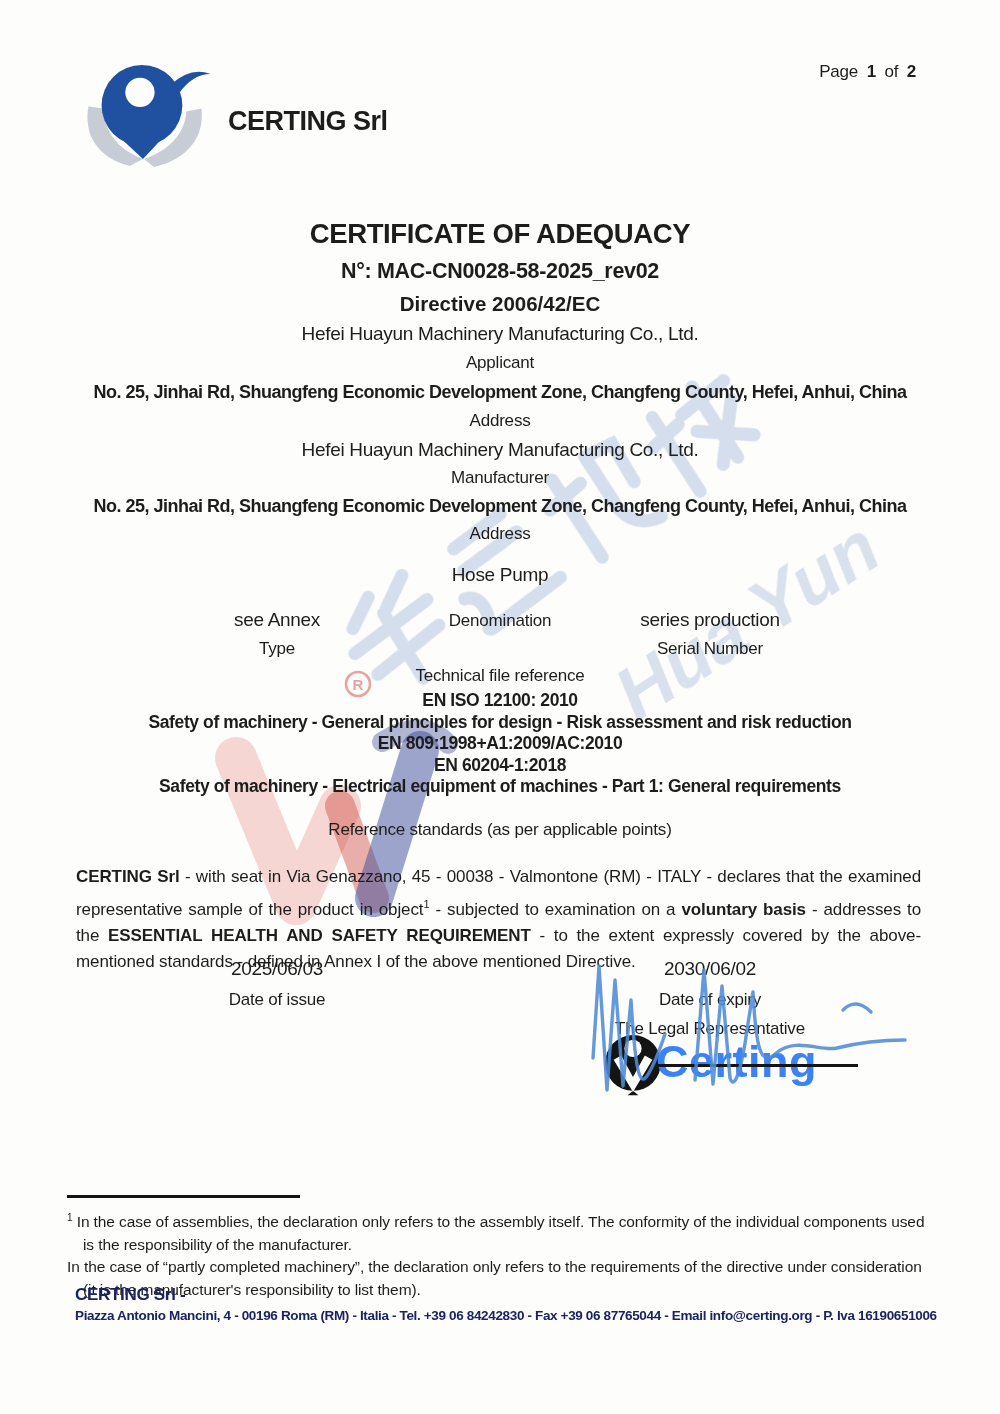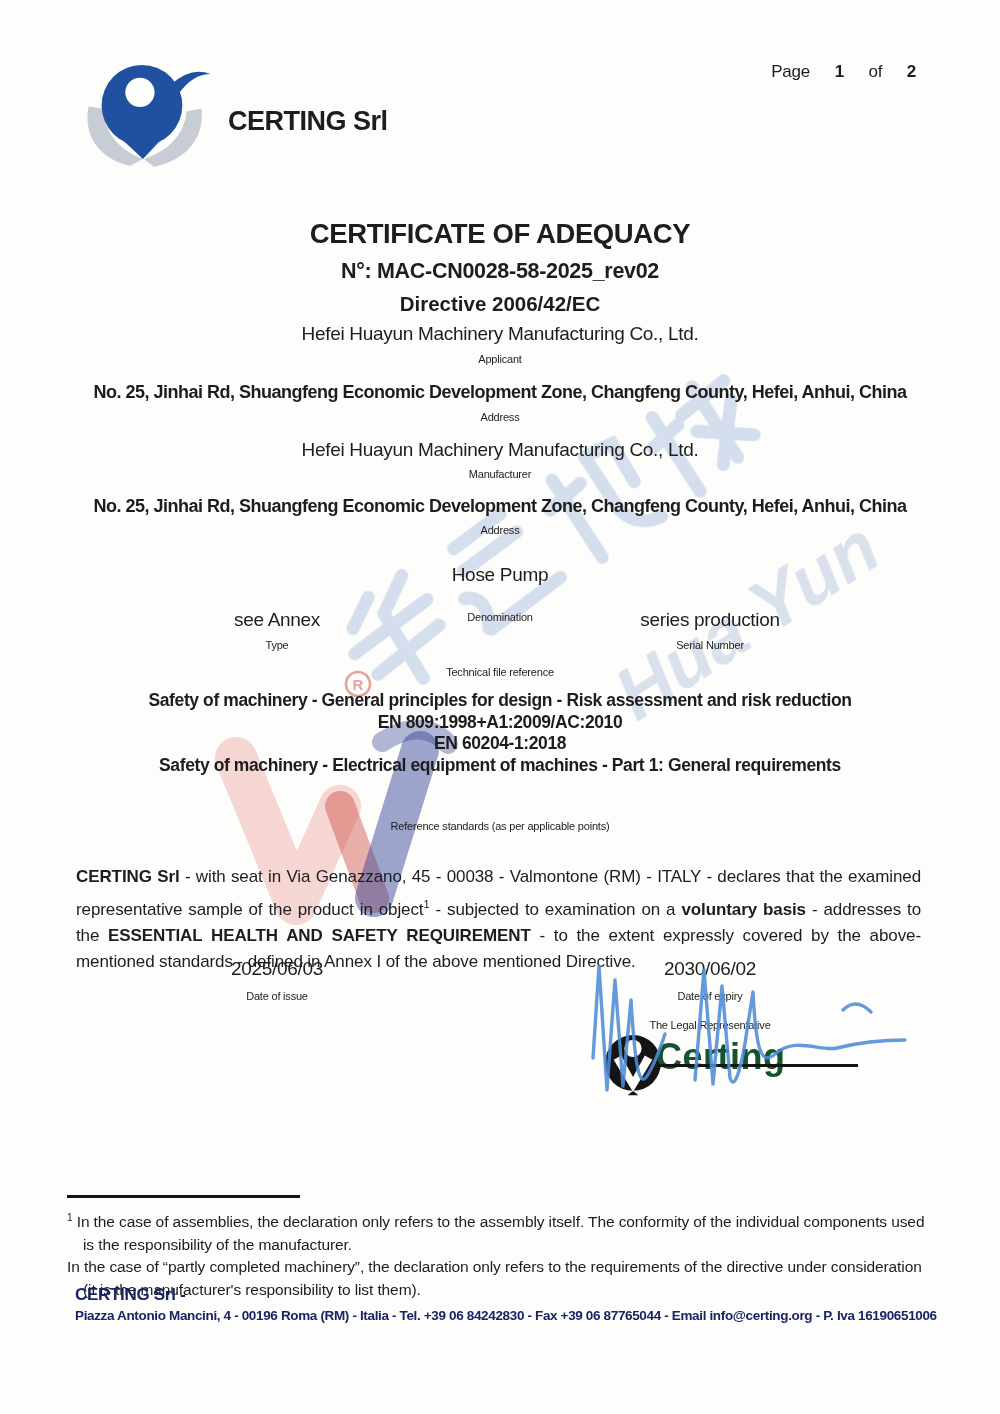--- a/index.html
+++ b/index.html
@@ -12,31 +12,31 @@
     overflow:hidden;
   }
   .abs { position:absolute; }
   .ctr { left:0; right:0; text-align:center; }
   .b { font-weight:bold; }
   .wm-layer { left:0; top:0; z-index:0; pointer-events:none; }
   .content { z-index:2; }
   .sig-layer { z-index:3; pointer-events:none; }
 
   .page-ind { top:62px; right:84px; font-size:17px; letter-spacing:-0.2px; }
-  .page-ind span { margin-left:20px; }
+  .page-ind span { margin-left:4px; }
 
   .brand { left:228px; top:106px; font-size:27px; font-weight:bold; letter-spacing:-0.5px; }
 
   .title      { top:218px; font-size:27.5px; font-weight:bold; letter-spacing:-0.4px; }
   .certnum    { top:259px; font-size:21.5px; font-weight:bold; letter-spacing:-0.3px; }
   .directive  { top:292px; font-size:20.5px; font-weight:bold; }
 
   .val  { font-size:19px; font-weight:normal; letter-spacing:-0.3px; }
   .vall { font-size:18px; font-weight:bold; letter-spacing:-0.5px; }
-  .lab  { font-size:11px; letter-spacing:-0.2px; }
+  .lab  { font-size:17px; letter-spacing:-0.2px; }
 
   .f-applicant-name { top:323px; }
   .f-applicant-lab  { top:353px; }
   .f-applicant-addr { top:382px; }
   .f-address-lab1   { top:411px; }
   .f-manuf-name     { top:439px; }
   .f-manuf-lab      { top:468px; }
   .f-manuf-addr     { top:496px; }
   .f-address-lab2   { top:524px; }
   .f-denom-val      { top:552px;margin-top:12px; }
@@ -59,21 +59,21 @@
   }
   .declaration sup { font-size:11px; }
 
   .f-issue-date  { top:958px; }
   .f-issue-lab   { top:990px; }
   .f-expiry-date { top:958px; }
   .f-expiry-lab  { top:990px; }
   .f-legalrep    { top:1019px; }
 
   .stamp-logo { left:604px; top:1030px; }
-  .stamp-text { left:656px; top:1036px; font-size:36px; font-weight:bold; letter-spacing:0.5px; color:#14532d; }
+  .stamp-text { left:656px; top:1036px; font-size:45px; font-weight:bold; letter-spacing:0.5px; color:#3b82f6; }
   .stamp-line { left:650px; top:1064px; width:208px; height:3px; background:#141414; }
 
   .foot-rule { left:67px; top:1195px; width:233px; height:2.5px; background:#141414; }
   .footnote  { left:67px; top:1207px; width:858px; font-size:15.5px; line-height:22.5px; letter-spacing:-0.1px; }
   .footnote p { padding-left:16px; text-indent:-16px; }
   .footnote sup { font-size:10px; }
 
   .foot-co   { left:75px; top:1285px; font-size:17px; font-weight:bold; color:#1b2363; letter-spacing:-0.3px; }
   .foot-addr { left:75px; top:1308px; font-size:13.5px; font-weight:bold; color:#1b2363; letter-spacing:-0.35px; width:870px; }
 </style>
@@ -146,20 +146,21 @@
 <div class="abs content ctr lab f-denom-lab">Denomination</div>
 
 <div class="abs content col-l val f-type-val">see Annex</div>
 <div class="abs content col-l lab f-type-lab">Type</div>
 <div class="abs content col-r val f-type-val">series production</div>
 <div class="abs content col-r lab f-type-lab">Serial Number</div>
 
 <div class="abs content ctr lab f-techfile">Technical file reference</div>
 
 <div class="abs content ctr standards">
+  <div class="std">EN ISO 12100: 2010</div>
   <div class="std">Safety of machinery - General principles for design - Risk assessment and risk reduction</div>
   <div class="std">EN 809:1998+A1:2009/AC:2010</div>
   <div class="std">EN 60204-1:2018</div>
   <div class="std">Safety of machinery - Electrical equipment of machines - Part 1: General requirements</div>
 </div>
 <div class="abs content ctr lab f-std-note">Reference standards (as per applicable points)</div>
 
 <div class="abs content declaration"><span class="b">CERTING Srl</span><span> - with seat in Via Genazzano, 45 - 00038 - Valmontone (RM) - ITALY - declares that the examined representative sample of the product in object</span><sup>1</sup><span> - subjected to examination on a </span><span class="b">voluntary basis</span><span> - addresses to the </span><span class="b">ESSENTIAL HEALTH AND SAFETY REQUIREMENT</span><span> - to the extent expressly covered by the above-mentioned standards - defined in Annex I of the above mentioned Directive.</span></div>
 
 <div class="abs content col-l val f-issue-date">2025/06/03</div>

